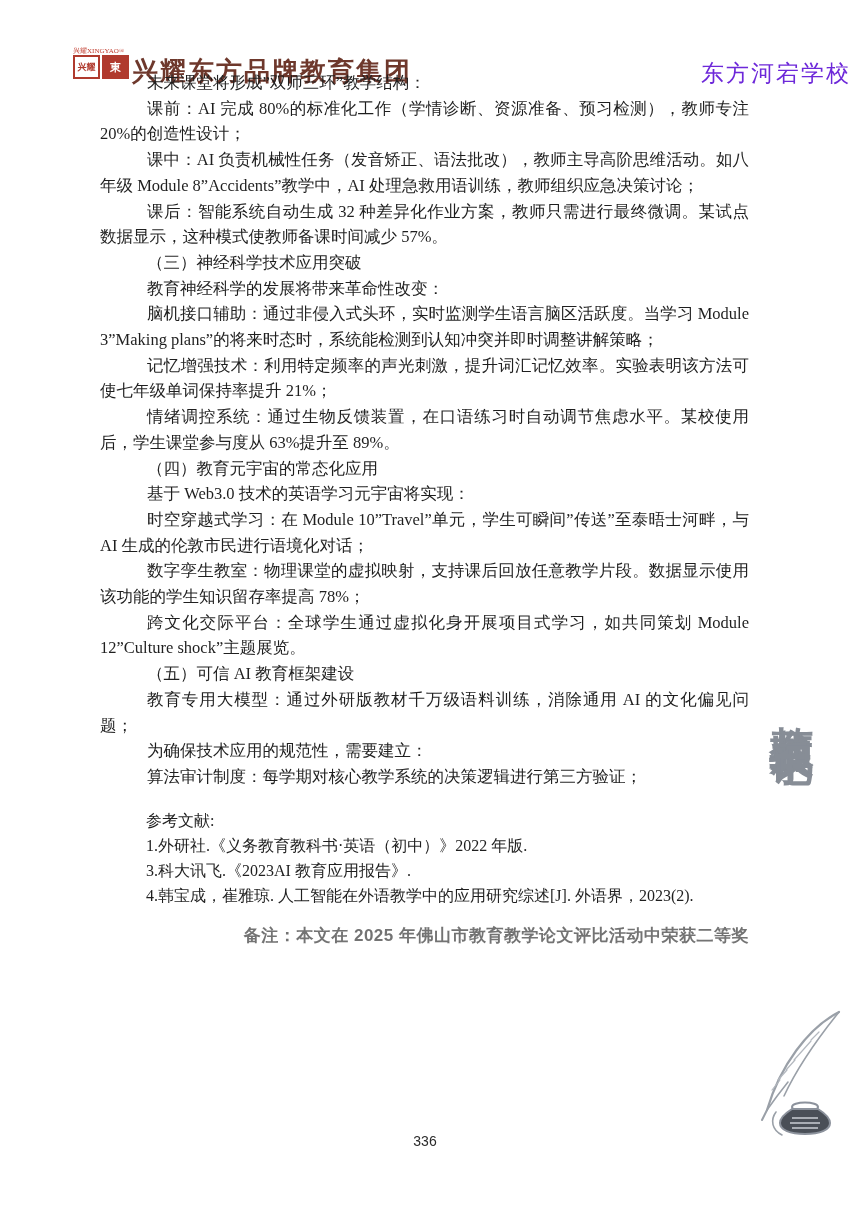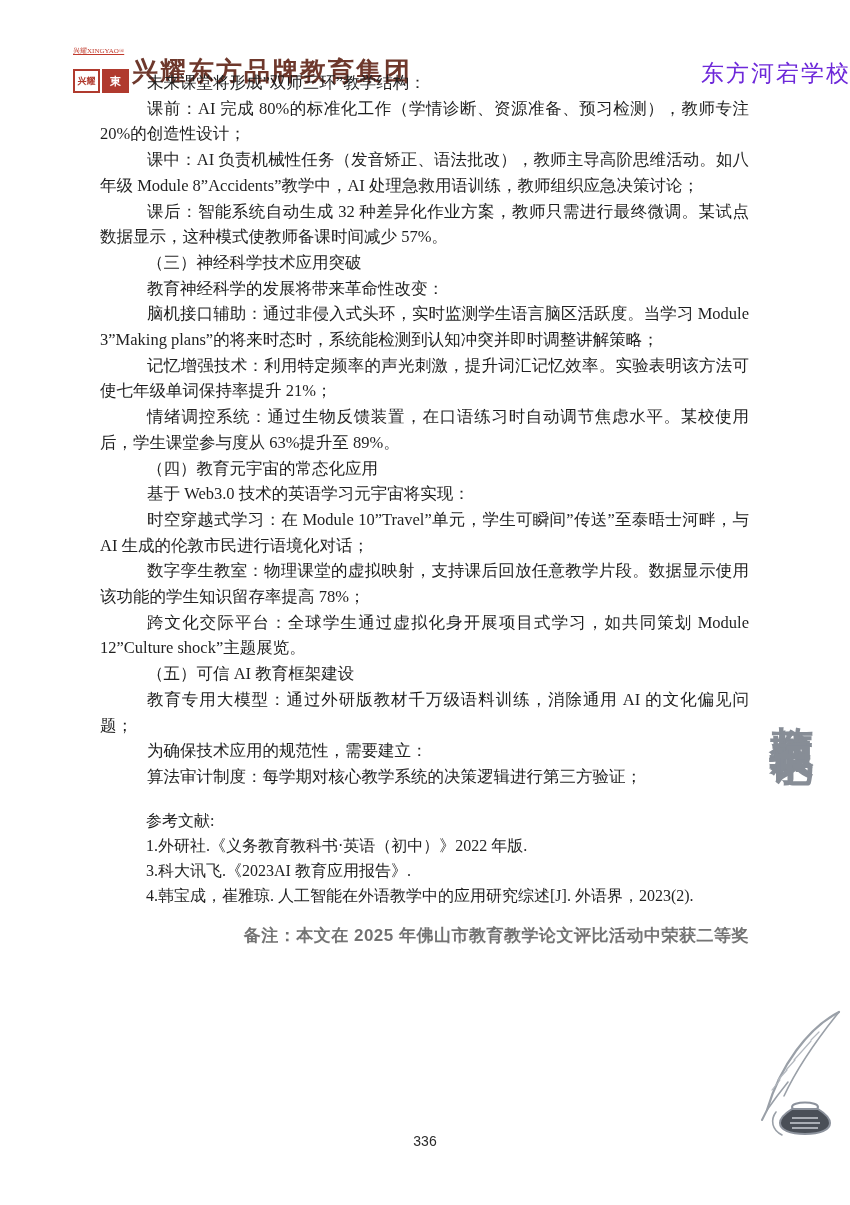--- a/index.html
+++ b/index.html
@@ -4,22 +4,22 @@
 <style>
   * { margin:0; padding:0; box-sizing:border-box; }
   html,body { background:#ffffff; }
   .page {
     position:relative; width:850px; height:1205px; background:#ffffff;
     font-family:"Liberation Serif","DejaVu Serif",serif; color:#1f1f1f; overflow:hidden;
   }
   
   .header { position:absolute; left:0; top:0; width:850px; height:100px; }
   .logo { position:absolute; left:73px; top:47px; width:58px; }
-  .logo-top { font-size:7px; color:#c0392b; letter-spacing:0; white-space:nowrap; line-height:8px;text-decoration:underline; }
-  .logo-stamps { display:flex; gap:2px; margin-top:14px; }
+  .logo-top { font-size:7px; color:#c0392b; letter-spacing:0; white-space:nowrap; line-height:8px; }
+  .logo-stamps { display:flex; gap:2px; margin-top:0; }
   .stamp-outline {
     width:27px; height:24px; border:2px solid #b03a2e; color:#b03a2e;
     font-size:9px; font-weight:bold; display:flex; align-items:center; justify-content:center;
     line-height:10px; text-align:center;
   }
   .stamp-solid {
     width:27px; height:24px; background:#b03a2e; color:#ffffff;
     font-size:11px; font-weight:bold; display:flex; align-items:center; justify-content:center;
   }
   .brand-title {

